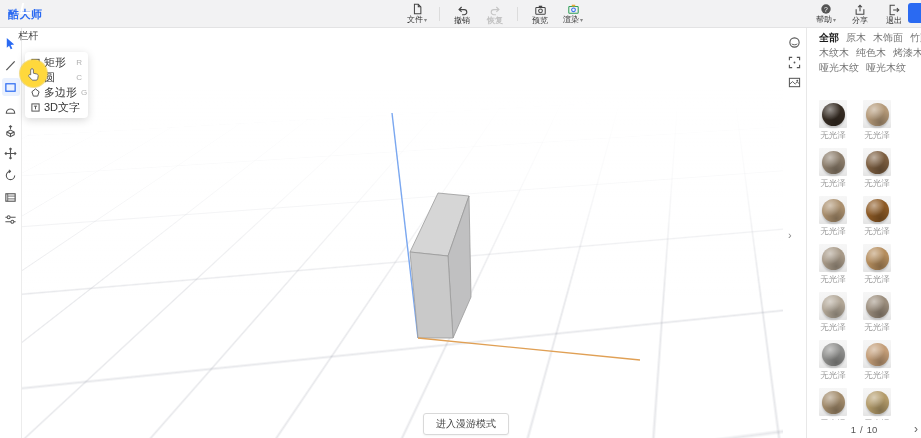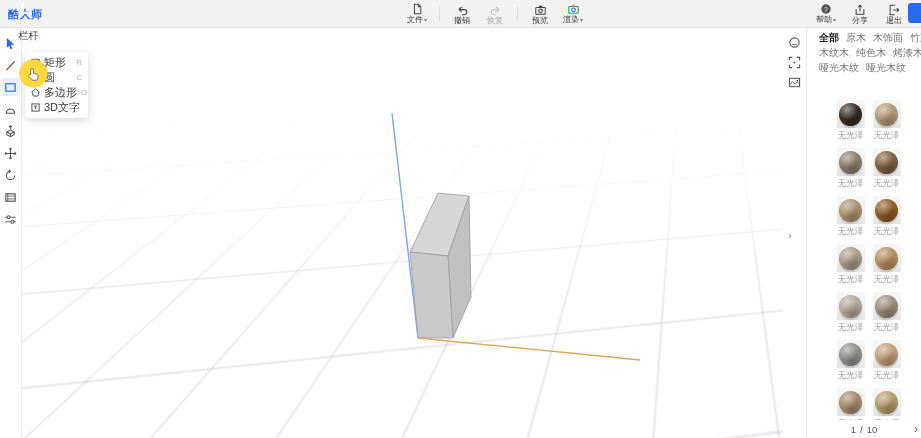--- a/index.html
+++ b/index.html
@@ -57,21 +57,21 @@
   
   .mpanel { position:absolute; left:806px; top:28px; width:115px; height:410px; background:#fff; border-left:1px solid #e8e8e8; z-index:26; }
   .mp-header { position:relative; height:26px; }
   .mp-title { position:absolute; left:12px; top:7px; font-size:11px; color:#222; }
   .mp-hicons { position:absolute; right:6px; top:7px; display:flex; gap:6px; }
   .mp-hicons .ric { width:13px; height:13px; cursor:pointer; }
   .mp-cats { padding:2px 12px 0 12px; }
   .cat-row { display:flex; gap:7px; line-height:15px; flex-wrap:nowrap; }
   .cat { font-size:10px; color:#777; cursor:pointer; white-space:nowrap; }
   .cat.sel { color:#1a1a1a; font-weight:bold; }
-  .mat-grid { position:absolute; left:12px; top:72px; right:3px; bottom:18px; overflow:hidden; display:flex; flex-wrap:wrap; column-gap:8px; align-content:flex-start;justify-content:center; }
+  .mat-grid { position:absolute; left:12px; top:72px; right:3px; bottom:18px; overflow:hidden; display:flex; flex-wrap:wrap; column-gap:16px; align-content:flex-start; }
   .mcell { width:28px; height:42px; margin-bottom:6px; cursor:pointer; }
   .mthumb { width:28px; height:28px; background:linear-gradient(to bottom,#f6f6f6 0%,#efefef 70%,#e4e4e4 100%); border-radius:1px; display:flex; align-items:center; justify-content:center; }
   .msphere { width:23px; height:23px; border-radius:50%;
     background-image: radial-gradient(circle at 35% 28%, rgba(255,255,255,.5), rgba(255,255,255,0) 48%), radial-gradient(circle at 62% 85%, rgba(0,0,0,.28), rgba(0,0,0,0) 55%);
     box-shadow:0 2px 2px rgba(0,0,0,.18); }
   .mlabel { font-size:8.5px; color:#9a9a9a; text-align:center; margin-top:2px; white-space:nowrap; }
   .mp-pager { position:absolute; left:0; right:0; bottom:0; height:18px; background:#fff; display:flex; align-items:center; justify-content:center; gap:4px; font-size:9.5px; color:#555; }
   .pg-next { position:absolute; right:3px; top:2px; font-size:12px; color:#666; cursor:pointer; }
 </style>
 </head>
@@ -213,20 +213,21 @@
     <div class="floor-fade"></div>
     <svg class="scene-svg" width="784" height="410" viewBox="0 0 784 410">
       <line x1="396" y1="310" x2="370" y2="85" stroke="#7aa7f0" stroke-width="1.4"></line>
       <g>
         <polygon points="388,224 416,165 447,168 426,228" fill="#d6d6d6" stroke="#9a9a9a" stroke-width="0.8"></polygon>
         <polygon points="426,228 447,168 449,269 431,310" fill="#c0c0c1" stroke="#9a9a9a" stroke-width="0.8"></polygon>
         <polygon points="388,224 426,228 431,310 396,310" fill="#c9c9c9" stroke="#9a9a9a" stroke-width="0.8"></polygon>
       </g>
       <line x1="396" y1="310" x2="618" y2="332" stroke="#e0a055" stroke-width="1.4"></line>
     </svg>
+    <button class="walk-btn">进入漫游模式</button>
   </div>
 
   <div class="shape-menu">
     <div class="sm-item">
       <svg width="9" height="9" viewBox="0 0 10 10">
           <rect x="1" y="1.5" width="8" height="7" fill="none" stroke="#555" stroke-width="1.1"></rect>
         </svg>
       <span class="sm-label">矩形</span>
       <span class="sm-key">R</span>
     </div>

